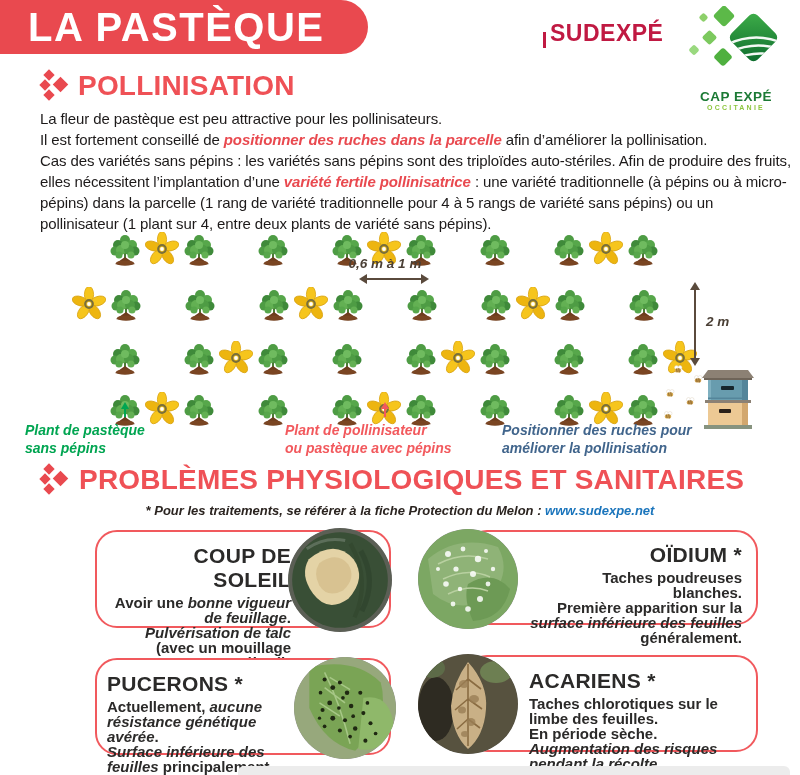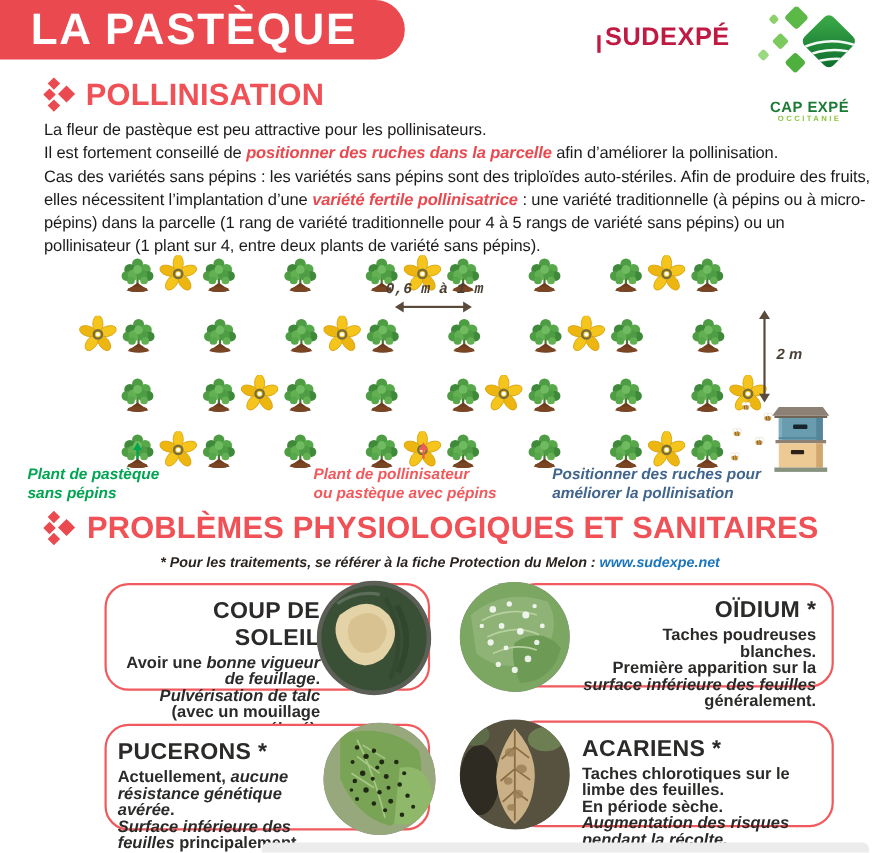--- a/index.html
+++ b/index.html
@@ -23,21 +23,21 @@
     font-size:23px; font-weight:bold; color:#c01942; letter-spacing:.5px;
   }
   .sudexpe .tick {
     position:absolute; left:-7px; top:12px; width:3px; height:16px; background:#c01942;
   }
   .capexpe { position:absolute; left:682px; top:6px; width:108px; text-align:center; }
   .capexpe .cname { font-size:13.5px; font-weight:bold; color:#1c7a35; letter-spacing:.5px; margin-top:1px; }
   .capexpe .cregion { font-size:7px; font-weight:bold; color:#8dc63f; letter-spacing:2.2px; }
 
   
-  .sect { position:absolute; left:40px; display:flex; align-items:center; gap:11px; }
+  .sect { position:absolute; left:40px; display:flex; align-items:flex-start; gap:11px; }
   .sect h2 { margin:0; color:#ef5156; font-size:28px; font-weight:bold; letter-spacing:.2px; }
   .dbullet { position:relative; width:27px; height:31px; flex:0 0 27px; }
   .dbullet i { position:absolute; background:#e9494f; transform:rotate(45deg); }
   .dbullet i:nth-child(1){ width:8px; height:8px; left:5px; top:1px; }
   .dbullet i:nth-child(2){ width:8px; height:8px; left:1px; top:11px; }
   .dbullet i:nth-child(3){ width:8px; height:8px; left:5px; top:21px; }
   .dbullet i:nth-child(4){ width:11px; height:11px; left:15px; top:9px; }
 
   
   .intro {
@@ -435,21 +435,21 @@
           <use href="#flower"></use>
         </svg>
       </span>
       <span class="cell">
         <svg class="picon" viewBox="0 0 34 34">
           <use href="#plant"></use>
         </svg>
       </span>
     </div>
 
-  <div class="meas-label" style="left:300px; top:34px; width:110px; text-align:center;font-family:Liberation Mono, monospace;">0,6 m à 1 m</div>
+  <div class="meas-label" style="left:290px; top:34px; width:110px; text-align:center;">0,6 m à 1 m</div>
   <div class="harrow" style="left:325px; top:56px; width:58px;"></div>
 
   <div class="varrow" style="left:654px; top:66px; height:72px;"></div>
   <div class="meas-label" style="left:666px; top:92px;">2 m</div>
 
   <div class="hivegrp">
     <svg viewBox="0 0 98 74" width="98" height="74">
       <g>
         <g transform="translate(14,4)">
             <circle cx="2.5" cy="1.5" r="2" fill="#fff" stroke="#d8cdb8" stroke-width="0.4"></circle>

